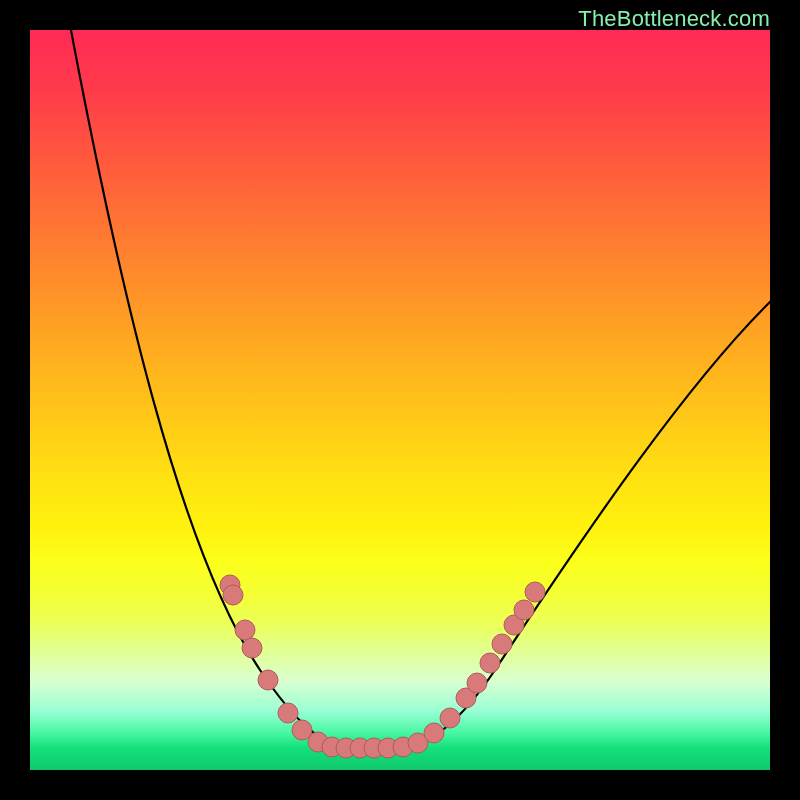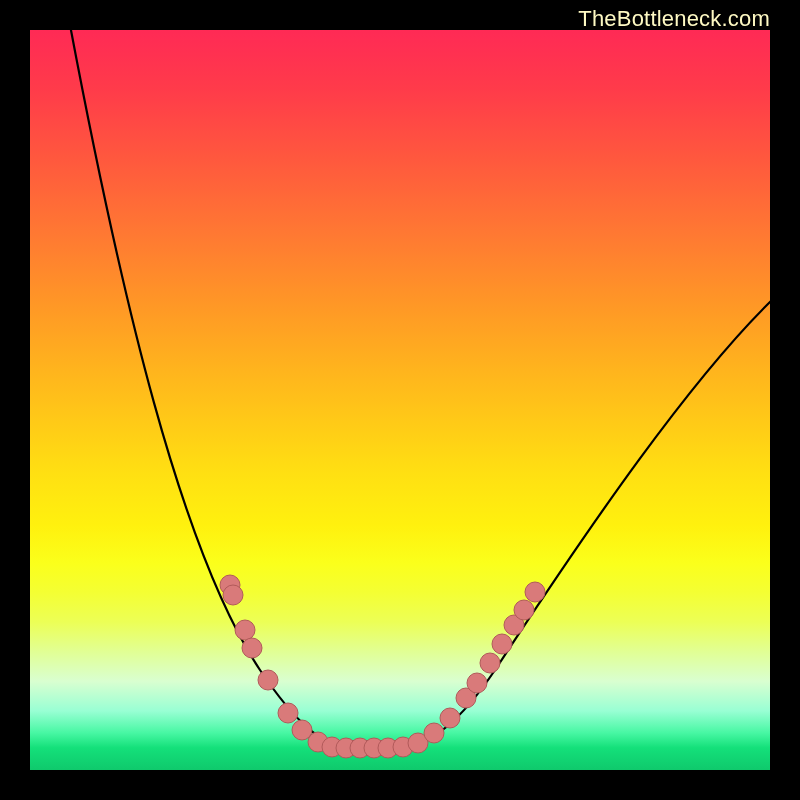--- a/index.html
+++ b/index.html
@@ -45,21 +45,21 @@
       #99ffd4 92%,
       #47f7a3 95%,
       #14e07a 97%,
       #0fc96c 100%
     );
   }
   .watermark {
     position: absolute;
     top: 6px;
     right: 30px;
-    color: #fef9c3;
+    color: #86efac;
     font-size: 22px;
     letter-spacing: 0.2px;
     user-select: none;
   }
   svg.curve-layer {
     position: absolute;
     left: 0;
     top: 0;
     width: 740px;
     height: 740px;

